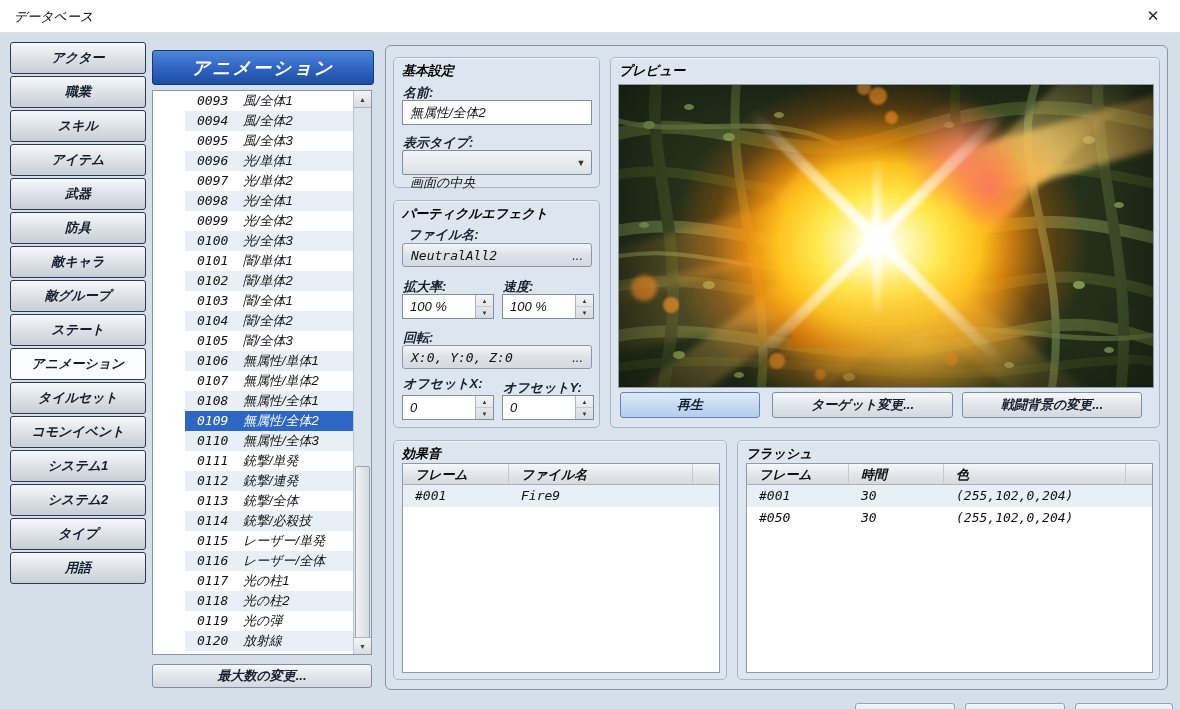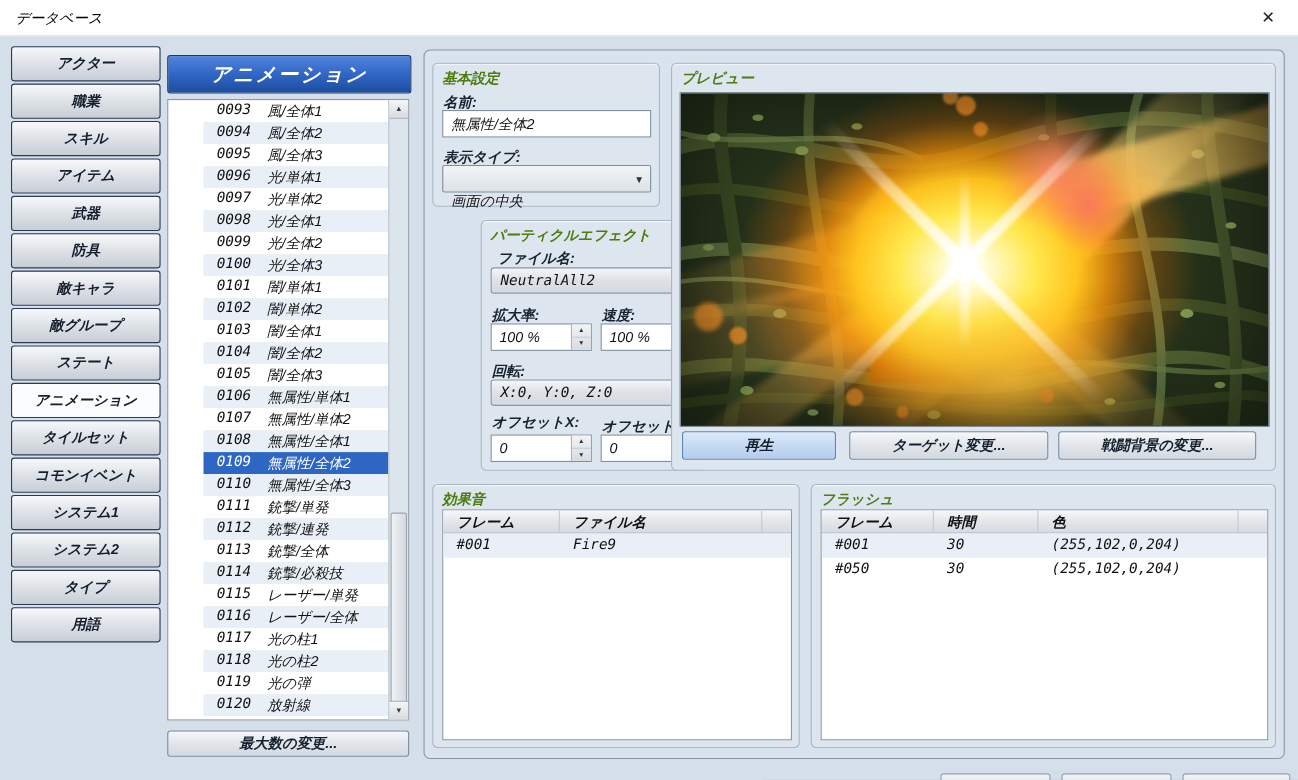--- a/index.html
+++ b/index.html
@@ -29,21 +29,21 @@
   .sbtn{height:16px;background:linear-gradient(#f4f5f6,#d9dce0);border-bottom:1px solid #aab3bd;display:flex;align-items:center;justify-content:center;font-size:7px;color:#3a3f46;}
   .sbtn.bottom{position:absolute;bottom:0;left:0;right:0;border-top:1px solid #aab3bd;border-bottom:none;}
   .sthumb{position:absolute;left:1px;right:1px;top:375px;height:172px;background:linear-gradient(90deg,#f0f3f6,#d5dade);border:1px solid #9aa5b0;border-radius:2px;}
   .btn{border:1px solid #7e8da0;border-radius:3px;background:linear-gradient(#f6f7f9,#e3e7ec 45%,#d3d9e0);
        display:flex;align-items:center;justify-content:center;font-weight:600;color:#15202e;box-sizing:border-box;}
   .btn.primary{background:linear-gradient(#ddeafb,#c4d8f2 55%,#b4cdee);border-color:#5f86b8;}
   .max-btn{position:absolute;left:152px;top:664px;width:220px;height:24px;}
   
   .frame{position:absolute;left:385px;top:45px;width:783px;height:645px;border:1px solid #8795a5;border-radius:6px;background:#d9e3ed;box-sizing:border-box;}
   .group{position:absolute;background:#dde6ef;border:1px solid #a9b6c4;border-radius:5px;box-shadow:inset 0 1px 0 rgba(255,255,255,.55);box-sizing:border-box;}
-  .gtitle{position:absolute;left:8px;top:4px;font-weight:bold;color:#4d7c0f;}
+  .gtitle{position:absolute;left:8px;top:4px;font-weight:bold;color:#000000;}
   .flabel{position:absolute;font-weight:600;color:#16222f;}
   .input{position:absolute;background:#fff;border:1px solid #7f8fa0;box-sizing:border-box;display:flex;align-items:center;padding-left:7px;}
   .selectbox{position:absolute;border:1px solid #7f8fa0;border-radius:2px;background:linear-gradient(#f2f4f6,#dde2e8);box-sizing:border-box;display:flex;align-items:center;}
   .selectbox .val{flex:1;padding-left:7px;margin-top:40px;}
   .selectbox .arrow{width:20px;text-align:center;font-size:9px;color:#333;}
   .btnflat{position:absolute;border:1px solid #8a98a8;border-radius:3px;background:linear-gradient(#f4f5f7,#dde1e7 50%,#d4dae1);
            display:flex;align-items:center;padding:0 8px;box-sizing:border-box;font-family:"DejaVu Sans Mono",monospace;}
   .btnflat .val{flex:1;text-align:left;}
   .btnflat .dots{font-family:"Liberation Sans",sans-serif;color:#222;}
   .spin{position:absolute;display:flex;border:1px solid #7f8fa0;background:#fff;box-sizing:border-box;}
@@ -307,21 +307,21 @@
     <div class="input" style="left:8px;top:42px;width:190px;height:25px;">
       <span>無属性/全体2</span>
     </div>
     <div class="flabel" style="left:9px;top:76px;">表示タイプ:</div>
     <div class="selectbox" style="left:8px;top:92px;width:190px;height:25px;">
       <span class="val">画面の中央</span>
       <span class="arrow">▼</span>
     </div>
   </div>
 
-  <div class="group" style="left:393px;top:200px;width:207px;height:228px;margin-left:44px;">
+  <div class="group" style="left:393px;top:200px;width:207px;height:228px;">
     <div class="gtitle">パーティクルエフェクト</div>
     <div class="flabel" style="left:14px;top:25px;">ファイル名:</div>
     <div class="btnflat" style="left:8px;top:42px;width:190px;height:24px;">
       <span class="val">NeutralAll2</span>
       <span class="dots">...</span>
     </div>
     <div class="flabel" style="left:9px;top:77px;">拡大率:</div>
     <div class="flabel" style="left:109px;top:77px;">速度:</div>
     <div class="spin" style="left:8px;top:93px;width:92px;height:25px;">
       <span class="val">100 %</span>

